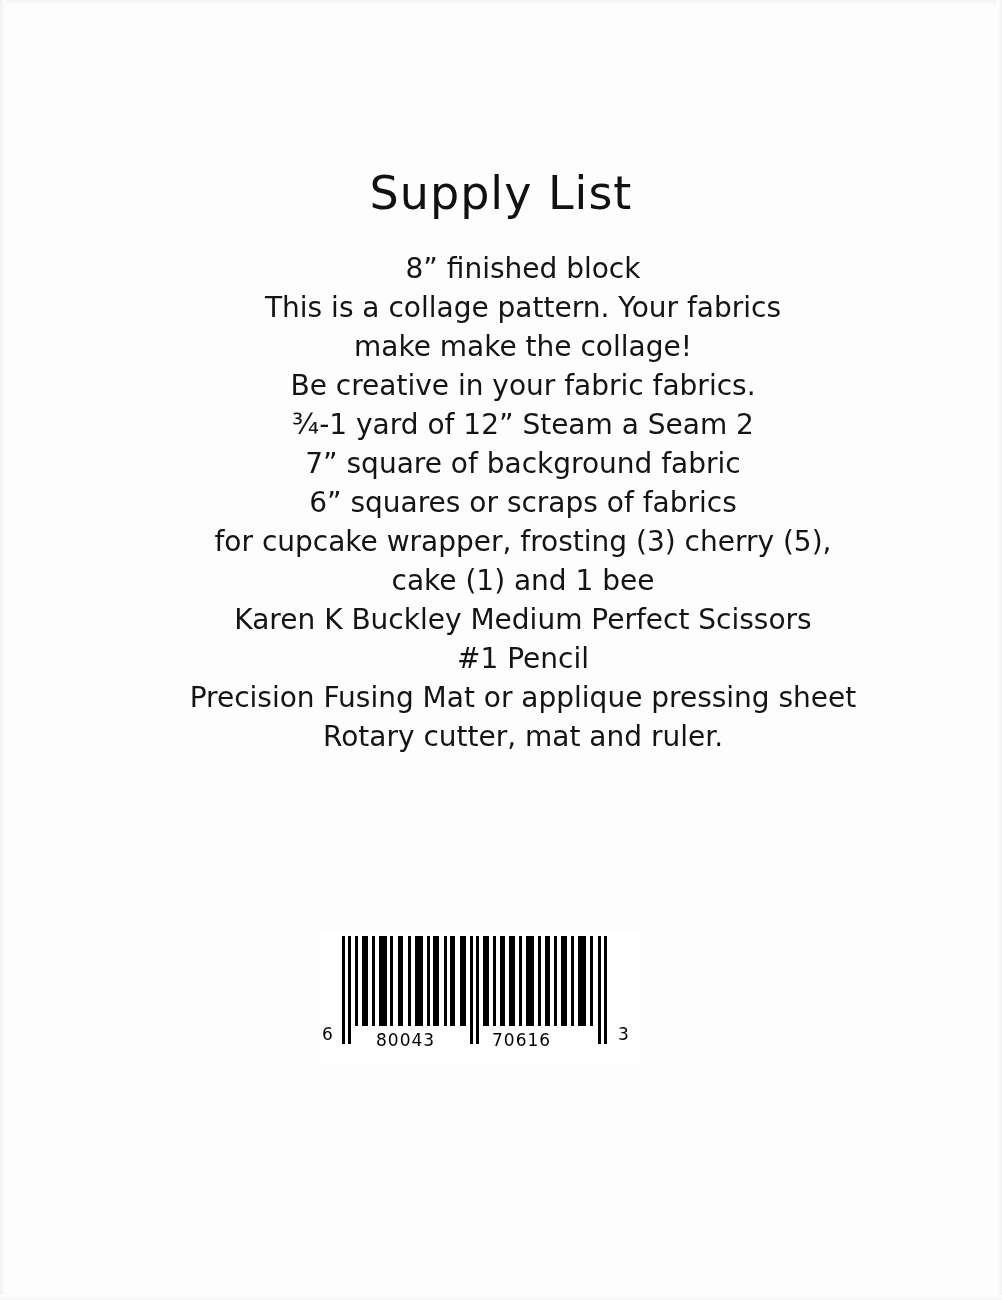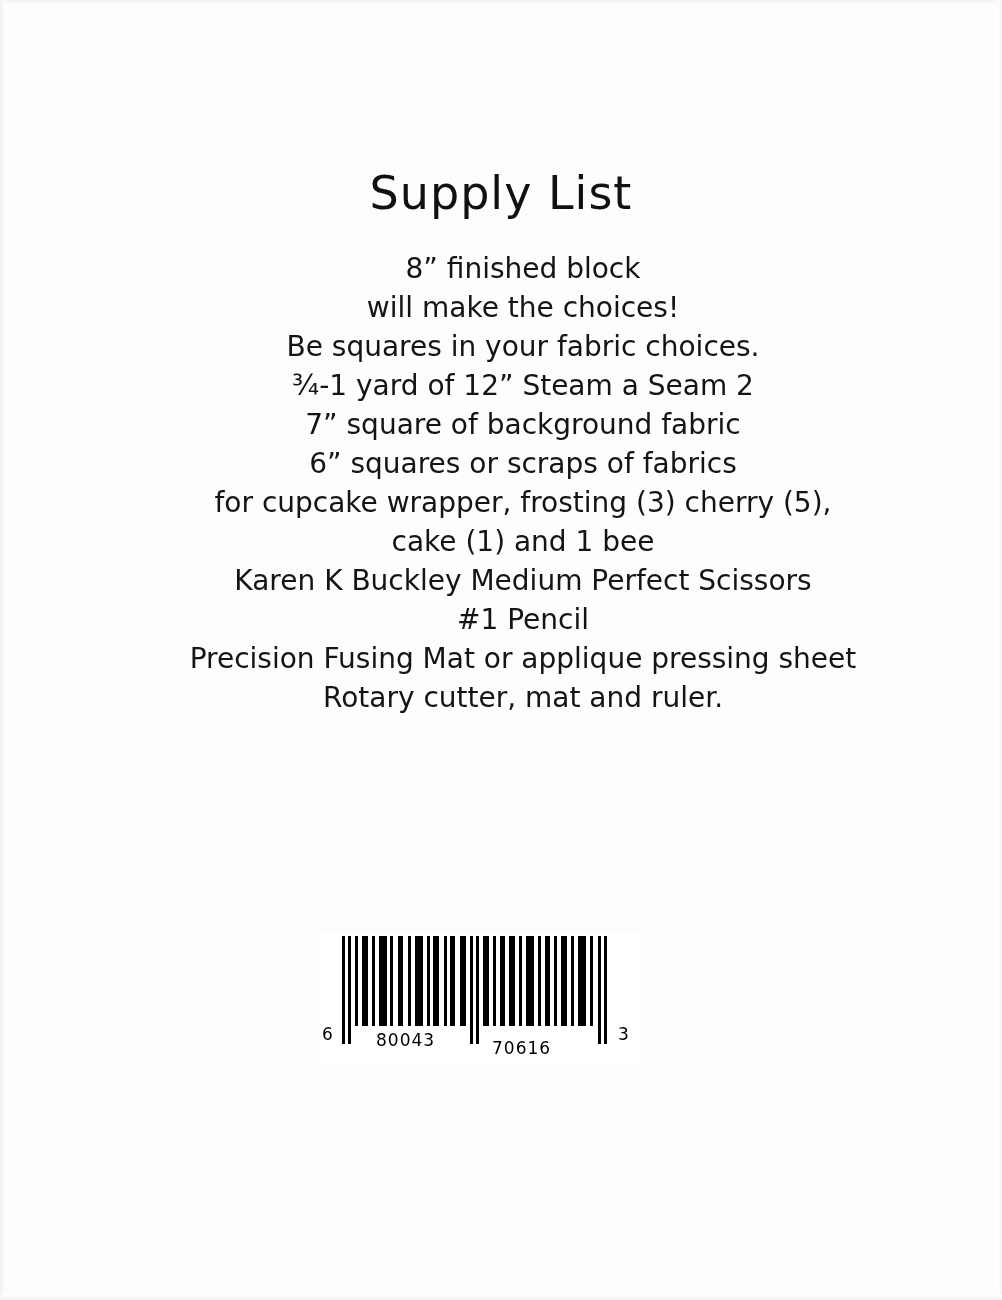--- a/index.html
+++ b/index.html
@@ -97,41 +97,42 @@
   }
   .barcode-digit {
     position: absolute;
     font-family: "DejaVu Sans", sans-serif;
     font-size: 17px;
     color: #000000;
     letter-spacing: 1px;
   }
   .bc-left  { left: 2px;  top: 92px; }
   .bc-g1    { left: 56px; top: 98px; }
-  .bc-g2    { left: 172px;top: 98px; margin-top: 8px; }
+  .bc-g2    { left: 172px;top: 98px; }
   .bc-right { left: 298px;top: 92px; }
 </style>
 </head>
 <body>
 
 <div class="page">
 
   <div class="scan-edge-top"></div>
   <div class="scan-edge-left"></div>
   <div class="scan-edge-right"></div>
   <div class="scan-edge-bottom"></div>
 
   <div class="content">
 
     <div class="title">Supply List</div>
 
     <div class="supply-lines">
       <div class="supply-line">8” finished block</div>
-      <div class="supply-line">will make the choices!</div>
-      <div class="supply-line">Be squares in your fabric choices.</div>
+      <div class="supply-line">This is a collage pattern. Your fabrics</div>
+      <div class="supply-line">make make the collage!</div>
+      <div class="supply-line">Be creative in your fabric fabrics.</div>
       <div class="supply-line">¾-1 yard of 12” Steam a Seam 2</div>
       <div class="supply-line">7” square of background fabric</div>
       <div class="supply-line">6” squares or scraps of fabrics</div>
       <div class="supply-line">for cupcake wrapper, frosting (3) cherry (5),</div>
       <div class="supply-line">cake (1) and 1 bee</div>
       <div class="supply-line">Karen K Buckley Medium Perfect Scissors</div>
       <div class="supply-line">#1 Pencil</div>
       <div class="supply-line">Precision Fusing Mat or applique pressing sheet</div>
       <div class="supply-line">Rotary cutter, mat and ruler.</div>
     </div>

